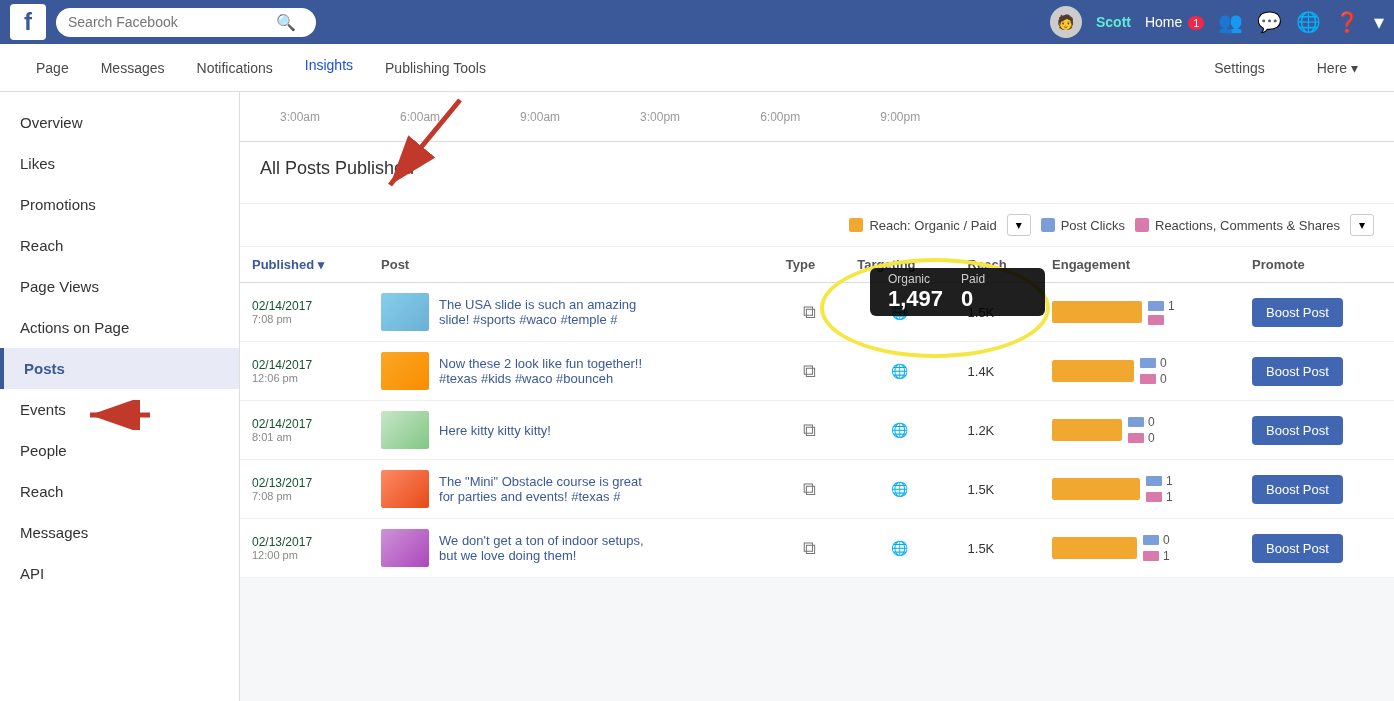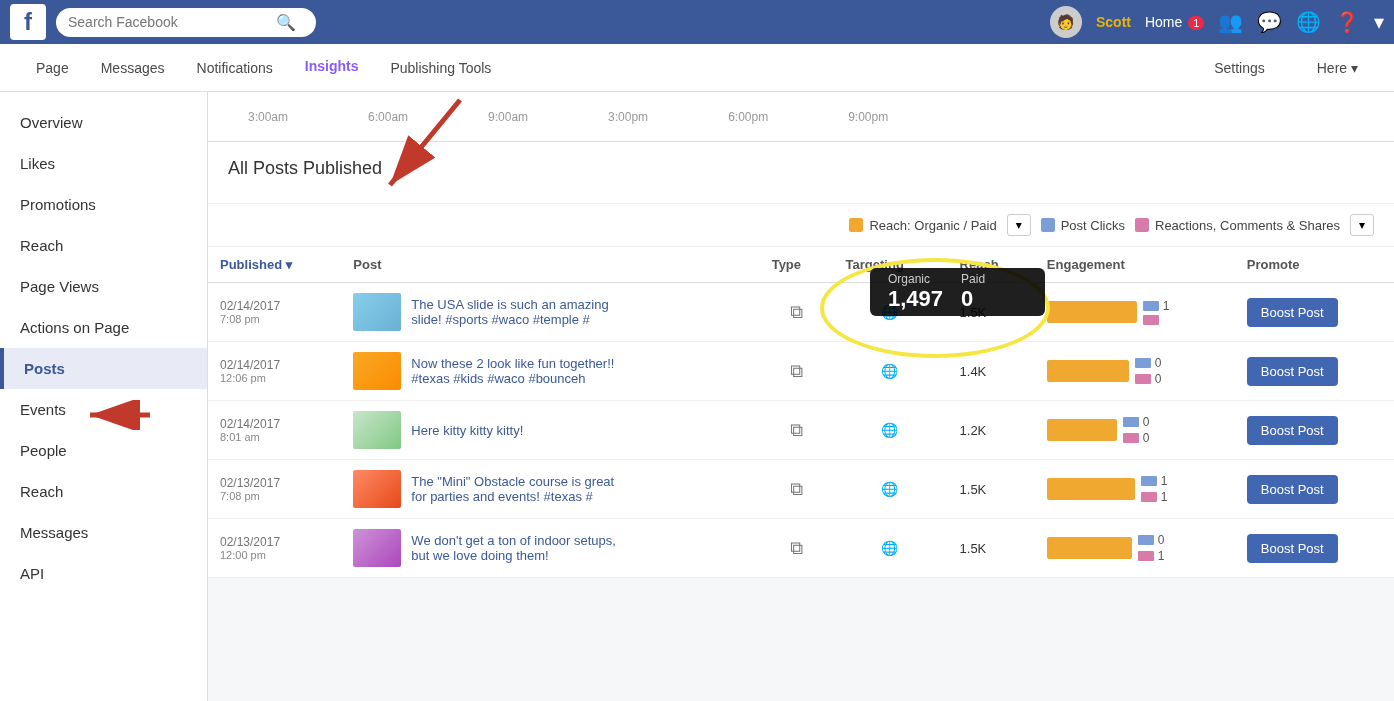--- a/index.html
+++ b/index.html
@@ -42,21 +42,21 @@
       display: flex; align-items: center; gap: 14px;
     }
     .nav-avatar {
       width: 32px; height: 32px;
       background: #ccc;
       border-radius: 50%;
       overflow: hidden;
       display: flex; align-items: center; justify-content: center;
       font-size: 14px; color: #fff;
     }
-    .nav-user { color: #eab308; font-weight: bold; font-size: 14px; }
+    .nav-user { color: #5eead4; font-weight: bold; font-size: 14px; }
     .nav-link { color: #fff; font-size: 14px; }
     .nav-badge {
       background: #f02849;
       color: #fff;
       border-radius: 10px;
       font-size: 11px;
       padding: 1px 5px;
       margin-left: 2px;
     }
     .nav-icon { color: #fff; font-size: 20px; }
@@ -72,33 +72,33 @@
     }
     .page-nav-item {
       padding: 28px 16px;
       font-size: 14px;
       color: #4a4a4a;
       cursor: pointer;
       height: 100%;
       display: flex; align-items: center;
     }
     .page-nav-item.active {
-      color: #8b5cf6;
-      border-bottom: 4px solid #b91c1c;
-      font-weight: bold;
+      color: #1d4ed8;
+      border-bottom: 6px solid #b91c1c;
+      font-weight: normal;
     }
     .page-nav-right { margin-left: auto; display: flex; gap: 20px; }
     .page-nav-right .page-nav-item { font-size: 14px; color: #4a4a4a; }
 
     
     .main-layout { display: flex; }
 
     
     .sidebar {
-      width: 208px;
+      width: 240px;
       background: #fff;
       border-right: 1px solid #ddd;
       min-height: calc(100vh - 92px);
       padding-top: 10px;
       flex-shrink: 0;
     }
     .sidebar-item {
       padding: 12px 20px;
       font-size: 15px;
       color: #333;
@@ -209,21 +209,21 @@
     .post-text {
       color: #3b5998;
       font-size: 13px;
       max-width: 220px;
       overflow: hidden;
       text-overflow: ellipsis;
       display: -webkit-box;
       -webkit-line-clamp: 2;
       -webkit-box-orient: vertical;
     }
-    .date-cell { font-size: 12px; color: #737373; }
+    .date-cell { font-size: 12px; color: #14532d; }
     .time-cell { font-size: 11px; color: #888; }
     .reach-val { font-size: 13px; color: #333; }
     .type-icon { font-size: 18px; color: #777; text-align: center; }
     .globe-icon { color: #888; font-size: 14px; }
     .bar-orange {
       height: 22px;
       background: #f0a830;
       border-radius: 2px;
       display: inline-block;
     }

